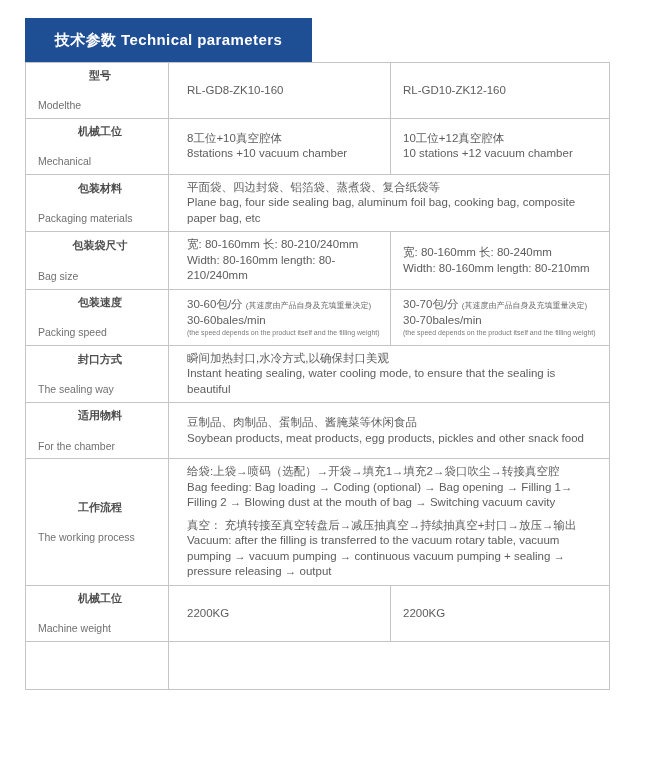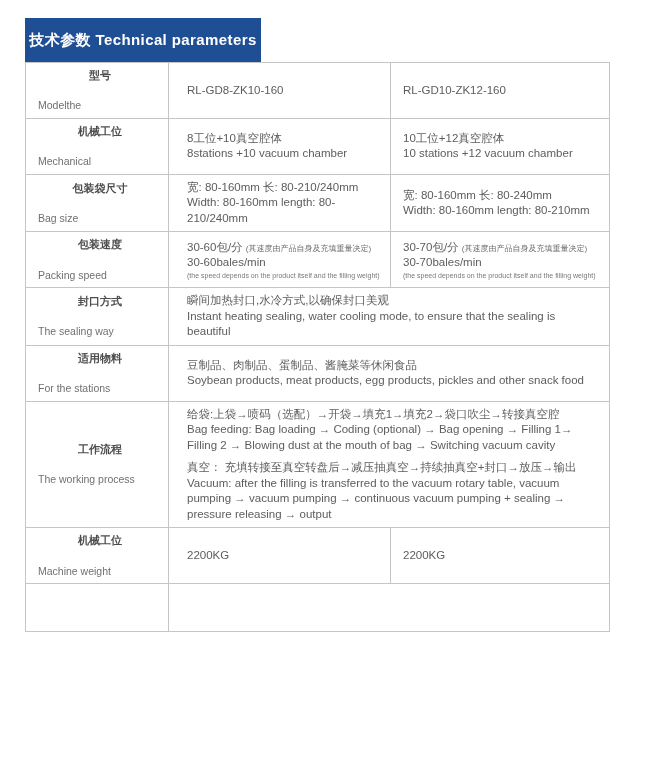--- a/index.html
+++ b/index.html
@@ -6,21 +6,21 @@
   html,body { background:#ffffff; }
   body {
     width:651px; height:760px;
     font-family:"Liberation Sans","DejaVu Sans",sans-serif;
     color:#5a5a5a;
   }
   .page { position:relative; width:651px; height:760px; background:#ffffff; overflow:hidden; }
 
   .title-bar {
     position:absolute; left:25px; top:18px;
-    width:236px; height:44px;
+    width:287px; height:44px;
     background:#1e4e94;
     display:flex; align-items:center; justify-content:center;
   }
   .title-bar .title-text {
     color:#ffffff; font-size:15px; font-weight:bold; letter-spacing:0.4px;
     white-space:nowrap;
   }
 
   table.params {
     position:absolute; left:25px; top:62px;
@@ -101,20 +101,30 @@
         <div class="line">8工位+10真空腔体</div>
         <div class="line">8stations +10 vacuum chamber</div>
       </td>
       <td class="val val2">
         <div class="line">10工位+12真空腔体</div>
         <div class="line">10 stations +12 vacuum chamber</div>
       </td>
     </tr>
 
 
+    <tr class="r4">
+      <td class="label">
+        <div class="zh">包装材料</div>
+        <div class="en">Packaging materials</div>
+      </td>
+      <td class="val" colspan="2">
+        <div class="line">平面袋、四边封袋、铝箔袋、蒸煮袋、复合纸袋等</div>
+        <div class="line">Plane bag, four side sealing bag, aluminum foil bag, cooking bag, composite paper bag, etc</div>
+      </td>
+    </tr>
 
     <tr class="r5">
       <td class="label">
         <div class="zh">包装袋尺寸</div>
         <div class="en">Bag size</div>
       </td>
       <td class="val">
         <div class="line">宽: 80-160mm 长: 80-210/240mm</div>
         <div class="line">Width: 80-160mm length: 80-210/240mm</div>
       </td>
@@ -148,21 +158,21 @@
       </td>
       <td class="val" colspan="2">
         <div class="line">瞬间加热封口,水冷方式,以确保封口美观</div>
         <div class="line">Instant heating sealing, water cooling mode, to ensure that the sealing is beautiful</div>
       </td>
     </tr>
 
     <tr class="r8">
       <td class="label">
         <div class="zh">适用物料</div>
-        <div class="en">For the stations</div>
+        <div class="en">For the chamber</div>
       </td>
       <td class="val" colspan="2">
         <div class="line">豆制品、肉制品、蛋制品、酱腌菜等休闲食品</div>
         <div class="line">Soybean products, meat products, egg products, pickles and other snack food</div>
       </td>
     </tr>
 
     <tr class="r9">
       <td class="label">
         <div class="zh">工作流程</div>

